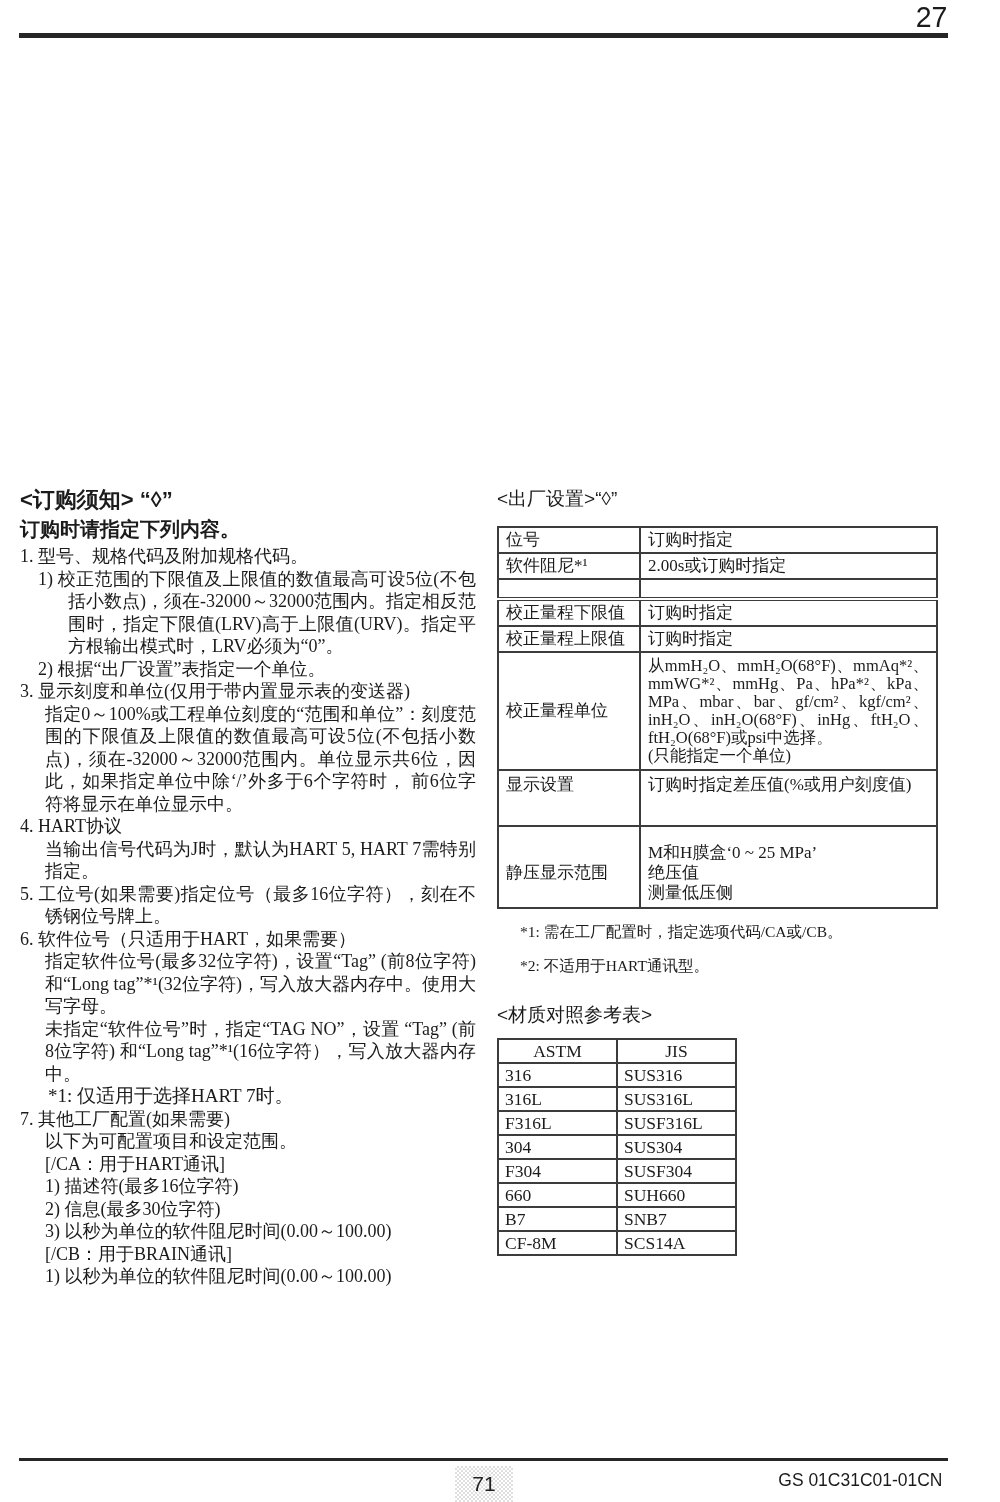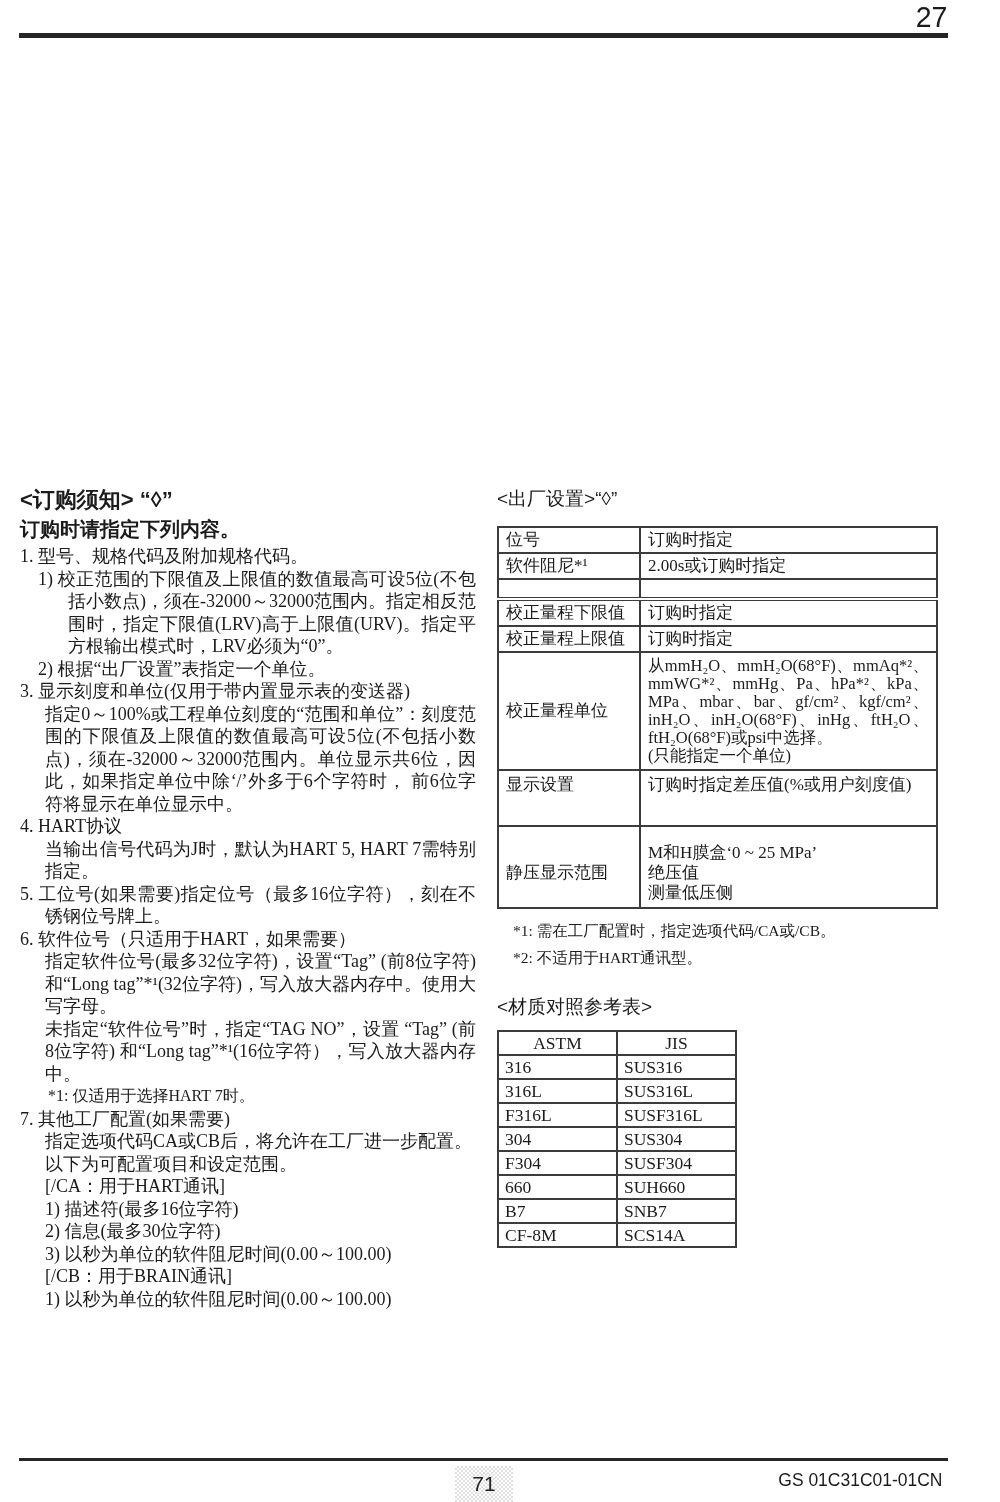--- a/index.html
+++ b/index.html
@@ -23,42 +23,42 @@
     font-size:22px;line-height:30px;margin:0;
   }
   .h-intro{
     font-family:"Liberation Sans","DejaVu Sans",sans-serif;font-weight:bold;
     font-size:20px;line-height:28px;margin:0 0 2px 0;
   }
   .para{margin:0;font-size:18px;line-height:22.5px;text-align:justify;}
   .para.num{padding-left:25px;text-indent:-25px;}
   .para.sub{padding-left:48px;text-indent:-30px;}
   .para.body{padding-left:25px;}
-  .para.note{padding-left:28px;font-size:16px;line-height:22.5px;}
+  .para.note{padding-left:28px;font-size:19px;line-height:22.5px;}
 
   
   .right-col{position:absolute;left:497px;top:485px;width:443px;}
   .h-right{
     font-family:"Liberation Sans","DejaVu Sans",sans-serif;font-weight:normal;
     font-size:19px;line-height:28px;margin:0 0 13px 0;
   }
   table.ftable{width:441px;border-collapse:collapse;table-layout:fixed;}
   .ftable td{
     border:2px solid #3c3c3c;font-size:17px;line-height:20px;
     padding:2px 7px;vertical-align:middle;
   }
   .ftable td.flabel{width:126px;}
   .ftable td.fvalue{white-space:pre-line;}
   .ftable tr.spacer td{height:13px;border-bottom:4px double #3c3c3c;}
   .ftable tr.unit td.fvalue{font-size:16.5px;line-height:18px;text-align:justify;padding-top:4px;padding-bottom:4px;}
   .ftable tr.disp td{height:48px;vertical-align:top;padding-top:4px;}
   .ftable tr.static td{padding-top:16px;padding-bottom:4px;vertical-align:middle;}
 
   .fnotes{margin:10px 0 0 12px;}
-  .fnote{margin:4px;font-size:15.5px;line-height:23px;}
+  .fnote{margin:11px;font-size:15.5px;line-height:23px;}
 
   .h-material{margin-top:24px;margin-bottom:9px;}
   table.mtable{width:240px;border-collapse:collapse;table-layout:fixed;}
   .mtable th,.mtable td{
     border:2px solid #3c3c3c;font-size:17.5px;line-height:20px;padding:1px 6px;
     font-weight:normal;
   }
   .mtable th{text-align:center;}
   .mtable td{text-align:left;}
 
@@ -109,21 +109,20 @@
         <p class="para num">6. 软件位号（只适用于HART，如果需要）</p>
 
         <p class="para body">指定软件位号(最多32位字符)，设置“Tag” (前8位字符)和“Long tag”*¹(32位字符)，写入放大器内存中。使用大写字母。</p>
 
         <p class="para body">未指定“软件位号”时，指定“TAG NO”，设置 “Tag” (前8位字符) 和“Long tag”*¹(16位字符），写入放大器内存中。</p>
 
         <p class="para note">*1: 仅适用于选择HART 7时。</p>
 
         <p class="para num">7. 其他工厂配置(如果需要)</p>
 
-        <p class="para body">指定选项代码CA或CB后，将允许在工厂进一步配置。</p>
 
         <p class="para body">以下为可配置项目和设定范围。</p>
 
         <p class="para body">[/CA：用于HART通讯]</p>
 
         <p class="para body">1) 描述符(最多16位字符)</p>
 
         <p class="para body">2) 信息(最多30位字符)</p>
 
         <p class="para body">3) 以秒为单位的软件阻尼时间(0.00～100.00)</p>

